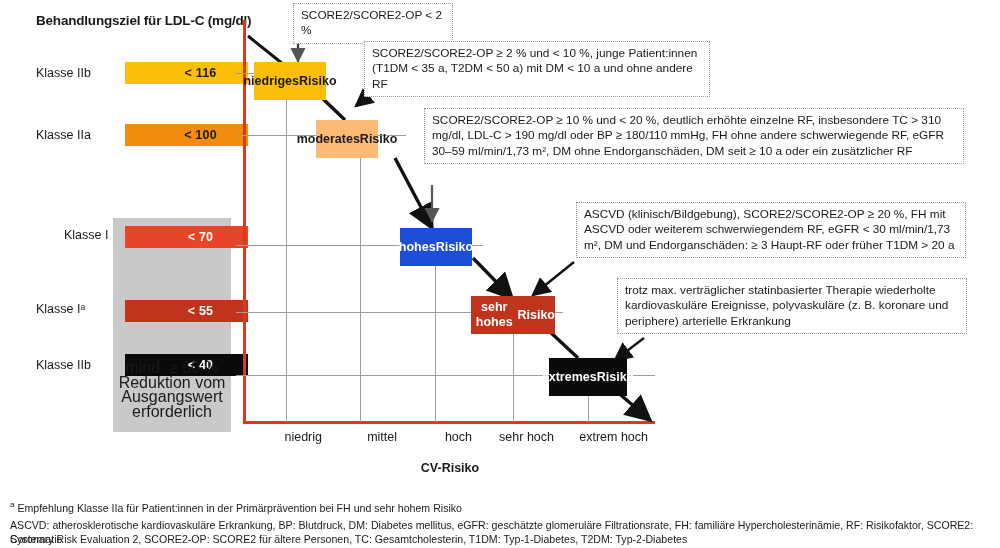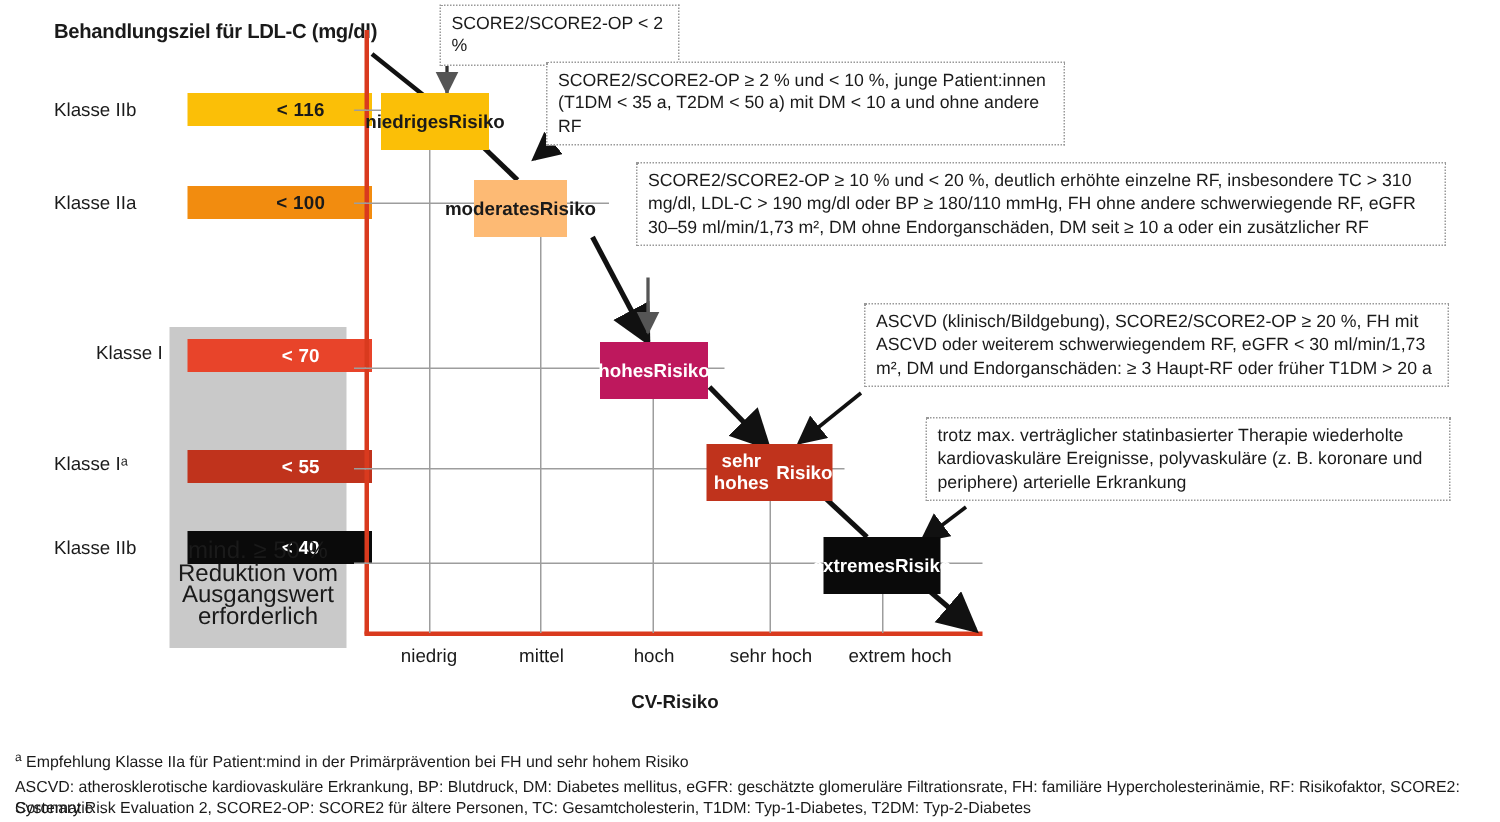--- a/index.html
+++ b/index.html
@@ -43,21 +43,21 @@
   
   .risk-box{
     position:absolute;display:flex;flex-direction:row;
     align-items:center;justify-content:center;
     font-size:12.5px;font-weight:bold;line-height:15px;text-align:center;
   }
 
   
   .xlabel{
     position:absolute;top:430px;font-size:12.5px;color:#1a1a1a;
-    text-align:center;white-space:nowrap;
+    text-align:right;white-space:nowrap;
   }
   .axis-caption{
     position:absolute;left:380px;top:461px;width:140px;text-align:center;
     font-size:12.5px;font-weight:bold;
   }
 
   
   .callout{
     position:absolute;box-sizing:border-box;
     border:1px dotted #999;background:#fff;
@@ -145,21 +145,21 @@
   </svg>
 
   <div class="risk-box" id="rb0" style="left: 254px; top: 62px; width: 72px; height: 38px; background: rgb(251, 191, 7); color: rgb(26, 26, 26);">
     <span>niedriges</span>
     <span>Risiko</span>
   </div>
   <div class="risk-box" id="rb1" style="left: 316px; top: 120px; width: 62px; height: 38px; background: #fdba74; color: rgb(26, 26, 26);">
     <span>moderates</span>
     <span>Risiko</span>
   </div>
-  <div class="risk-box" id="rb2" style="left: 400px; top: 228px; width: 72px; height: 38px; background: #be185d; color: rgb(255, 255, 255);">
+  <div class="risk-box" id="rb2" style="left: 400px; top: 228px; width: 72px; height: 38px; background: #1d4ed8; color: rgb(255, 255, 255);">
     <span>hohes</span>
     <span>Risiko</span>
   </div>
   <div class="risk-box" id="rb3" style="left: 471px; top: 296px; width: 84px; height: 38px; background: rgb(192, 51, 28); color: rgb(255, 255, 255);">
     <span>sehr hohes</span>
     <span>Risiko</span>
   </div>
   <div class="risk-box" id="rb4" style="left: 549px; top: 358px; width: 78px; height: 38px; background: rgb(10, 10, 10); color: rgb(255, 255, 255);">
     <span>extremes</span>
     <span>Risiko</span>
@@ -177,18 +177,18 @@
 
   <div class="callout" style="left:364px;top:41px;width:346px;">SCORE2/SCORE2-OP ≥ 2 % und &lt; 10 %, junge Patient:innen (T1DM &lt; 35 a, T2DM &lt; 50 a) mit DM &lt; 10 a und ohne andere RF</div>
 
   <div class="callout" style="left:424px;top:108px;width:540px;">SCORE2/SCORE2-OP ≥ 10 % und &lt; 20 %, deutlich erhöhte einzelne RF, insbesondere TC &gt; 310 mg/dl, LDL-C &gt; 190 mg/dl oder BP ≥ 180/110 mmHg, FH ohne andere schwerwiegende RF, eGFR 30–59 ml/min/1,73 m², DM ohne Endorganschäden, DM seit ≥ 10 a oder ein zusätzlicher RF</div>
 
   <div class="callout" style="left:576px;top:202px;width:390px;">ASCVD (klinisch/Bildgebung), SCORE2/SCORE2-OP ≥ 20 %, FH mit ASCVD oder weiterem schwerwiegendem RF, eGFR &lt; 30 ml/min/1,73 m², DM und Endorganschäden: ≥ 3 Haupt-RF oder früher T1DM &gt; 20 a</div>
 
   <div class="callout" style="left:617px;top:278px;width:350px;">trotz max. verträglicher statinbasierter Therapie wiederholte kardiovaskuläre Ereignisse, polyvaskuläre (z. B. koronare und periphere) arterielle Erkrankung</div>
 
   <div class="foot" style="top:498px;">
-    <sup>a</sup><span> Empfehlung Klasse IIa für Patient:mind in der Primärprävention bei FH und sehr hohem Risiko</span>
+    <sup>a</sup><span> Empfehlung Klasse IIa für Patient:innen in der Primärprävention bei FH und sehr hohem Risiko</span>
   </div>
   <div class="foot" style="top:518px;">ASCVD: atherosklerotische kardiovaskuläre Erkrankung, BP: Blutdruck, DM: Diabetes mellitus, eGFR: geschätzte glomeruläre Filtrationsrate, FH: familiäre Hypercholesterinämie, RF: Risikofaktor, SCORE2: Systematic</div>
   <div class="foot" style="top:532px;">Coronary Risk Evaluation 2, SCORE2-OP: SCORE2 für ältere Personen, TC: Gesamtcholesterin, T1DM: Typ-1-Diabetes, T2DM: Typ-2-Diabetes</div>
 
 </div>
 
 </body></html>

